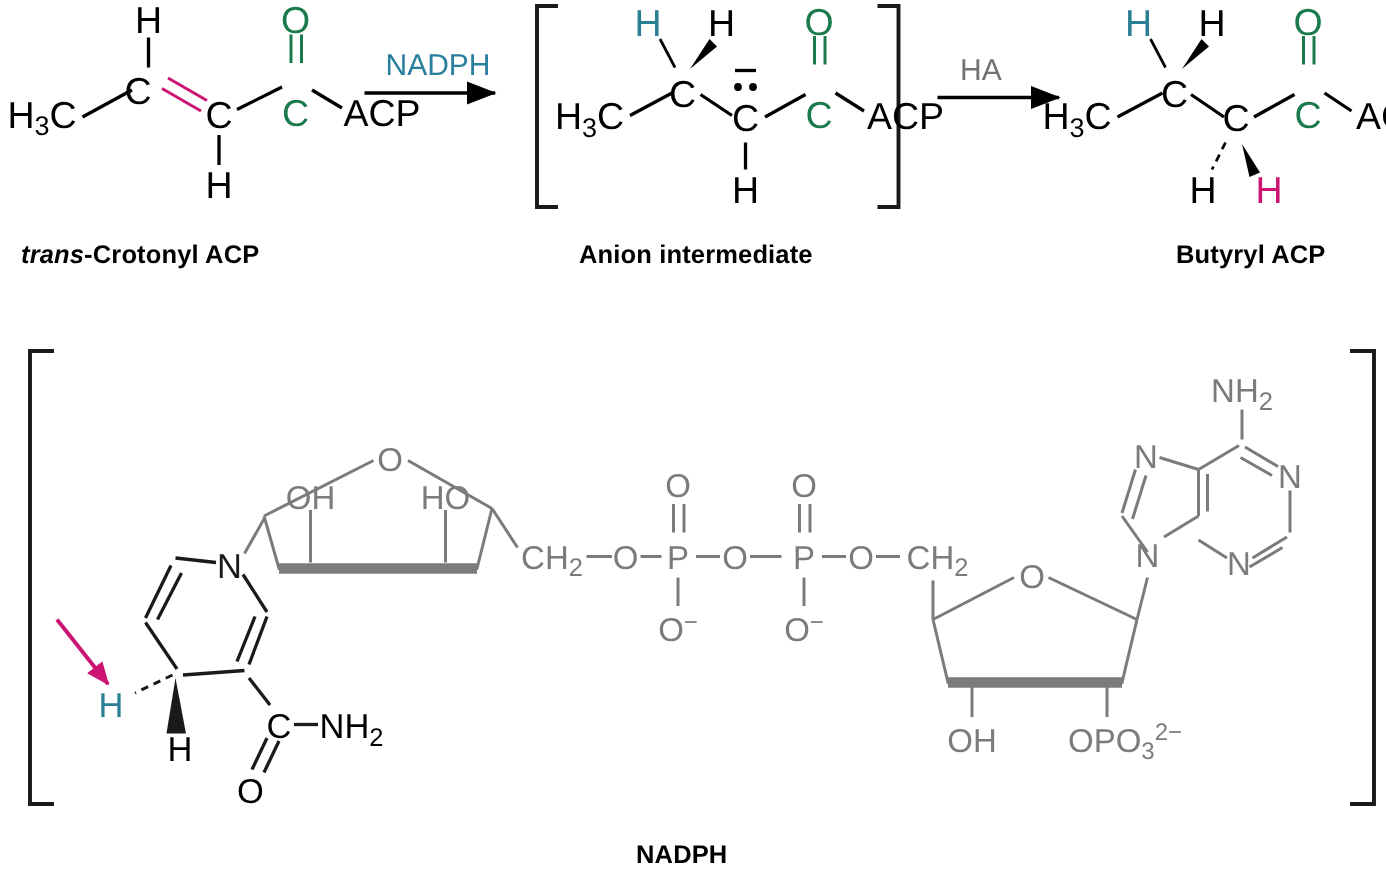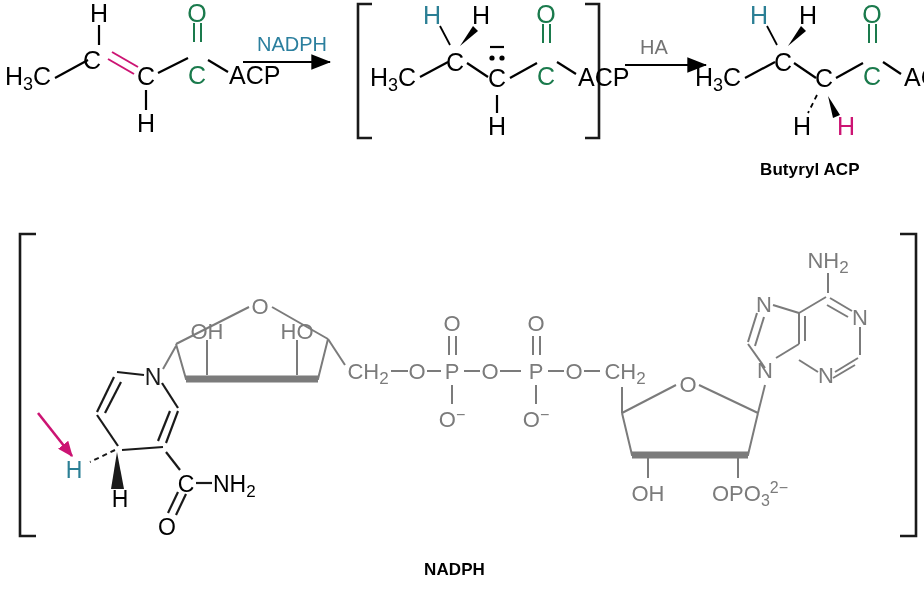--- a/index.html
+++ b/index.html
@@ -287,23 +287,27 @@
   </g>
   <g fill="#7b7b7b" font-size="22">
     <text x="765" y="378" text-anchor="middle">N</text>
     <text x="764" y="312" text-anchor="middle">N</text>
     <text x="860" y="325" text-anchor="middle">N</text>
     <text x="826" y="383" text-anchor="middle">N</text>
     <text x="828" y="268" text-anchor="middle">NH<tspan font-size="17" dy="5">2</tspan></text>
   </g>
 </svg>
 
-
-
-<div class="cap" style="left:760px; top:160px;text-align:center;">Butyryl ACP</div>
+<div class="cap" style="left:14px;  top:160px;">
+  <i>trans</i><span>-Crotonyl ACP</span>
+</div>
+
+<div class="cap" style="left:386px; top:160px;">Anion intermediate</div>
+
+<div class="cap" style="left:784px; top:160px;text-align:center;">Butyryl ACP</div>
 
 <div class="cap" style="left:424px; top:560px;">NADPH</div>
 
 <div style="position:absolute;left:257px;top:33px;font-size:20px;color:#2b7f9e;">NADPH</div>
 
 <div style="position:absolute;left:640px;top:36px;font-size:20px;color:#737373;">HA</div>
 
 </div>
 
 </body></html>

